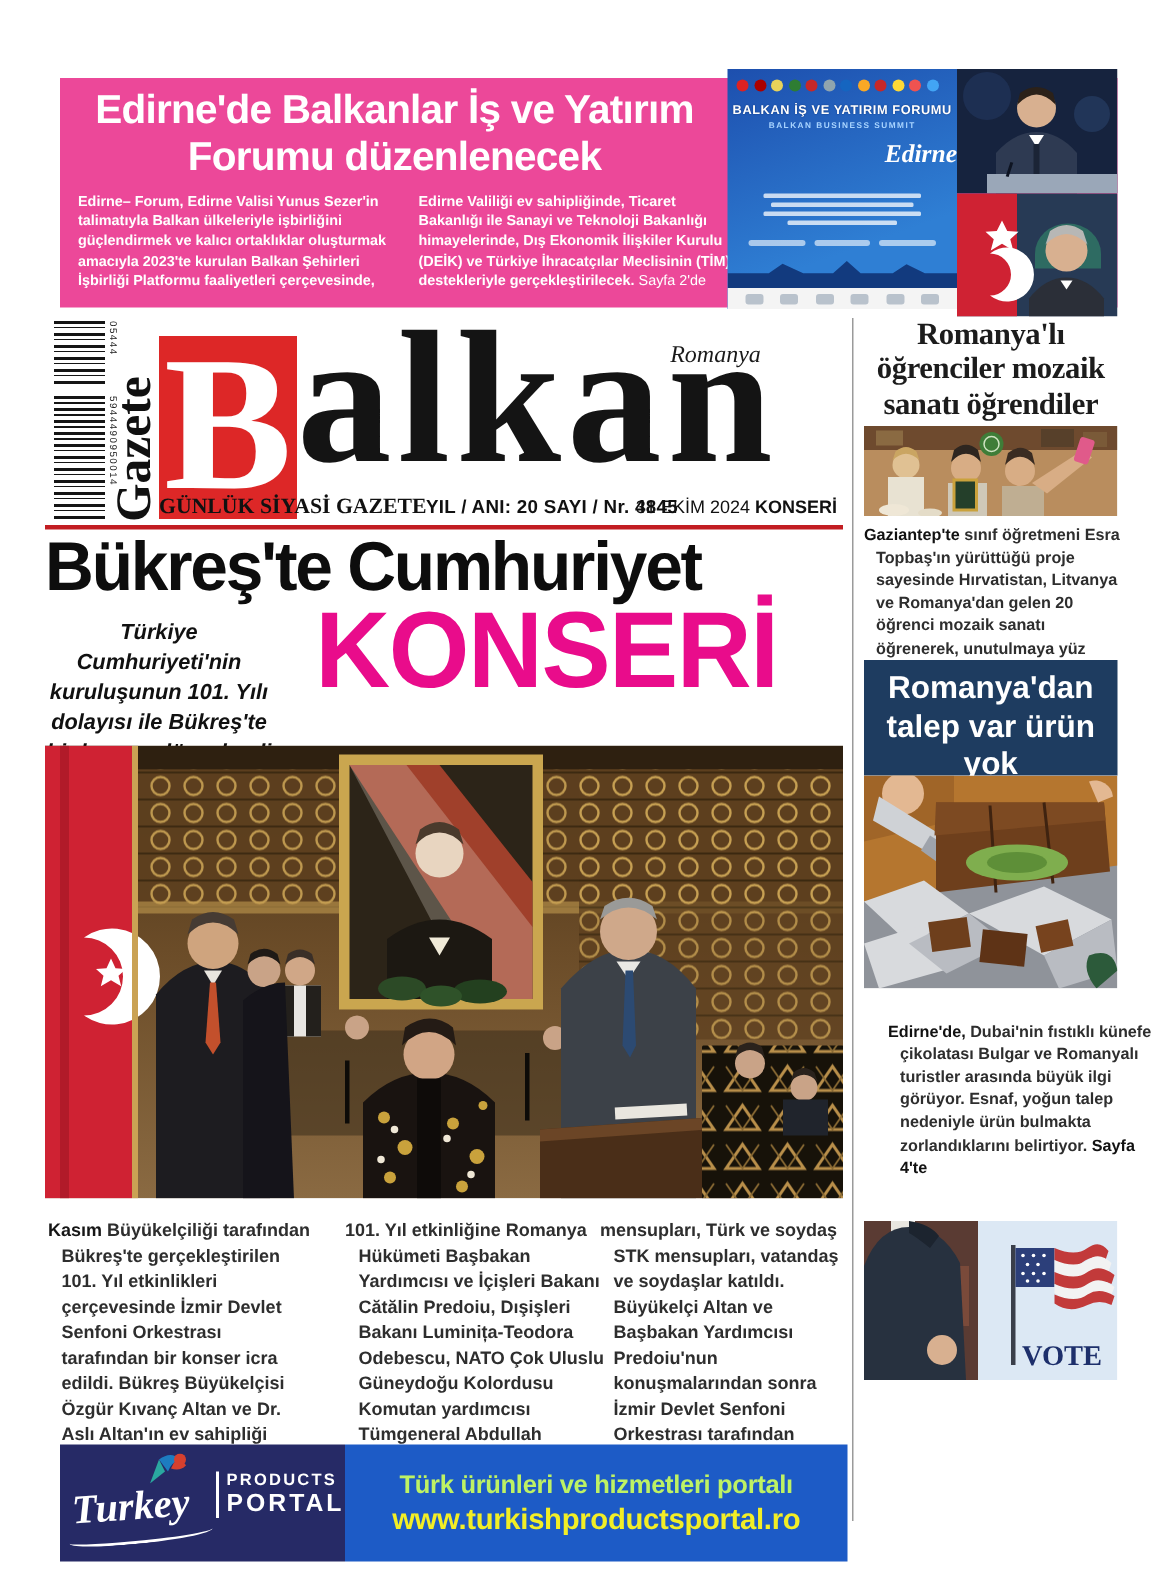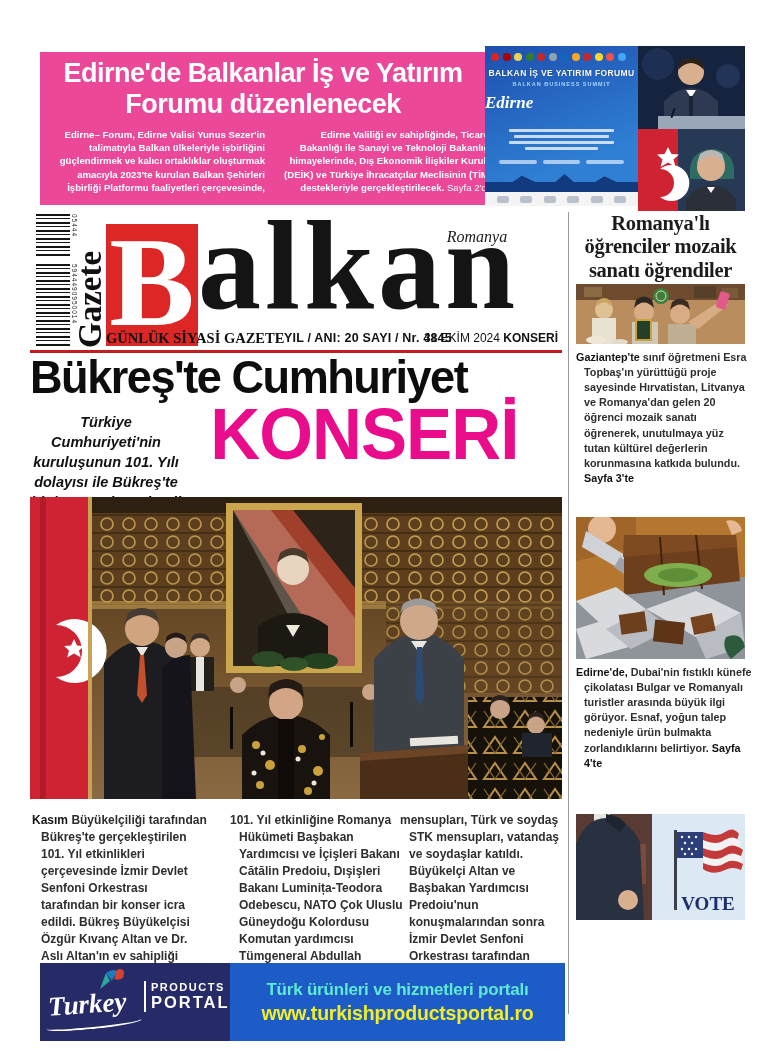--- a/index.html
+++ b/index.html
@@ -5,33 +5,33 @@
   html,body{margin:0;padding:0;background:#e8e8e8;}
   .page{position:relative;width:768px;height:1060px;background:#ffffff;overflow:hidden;
         font-family:"Liberation Sans",sans-serif;}
   .abs{position:absolute;}
 
   
   .top-banner{left:40px;top:52px;width:705px;height:153px;background:#ec4899;}
   .tb-headline{left:4px;top:6px;width:438px;color:#fff;font-weight:800;font-size:27px;
                line-height:1.16;text-align:center;letter-spacing:-.5px;}
   .tb-cols{left:12px;top:76px;width:440px;display:flex;gap:14px;}
-  .tb-col{width:213px;color:#fff;font-weight:700;font-size:9.6px;line-height:1.38;text-align:right;}
+  .tb-col{width:213px;color:#fff;font-weight:700;font-size:9.6px;line-height:1.38;text-align:left;}
   .tb-col b{font-weight:400;margin-top:44px;}
 
   
   .poster{left:445px;top:-6px;width:153px;height:160px;background:linear-gradient(160deg,#1d4fae,#2f7fd4 70%);
           overflow:hidden;}
   .flagrow{position:absolute;left:6px;top:7px;display:flex;gap:3.5px;}
   .flagrow i{width:8px;height:8px;border-radius:50%;display:block;}
   .poster-title{position:absolute;left:0;top:22px;width:100%;text-align:center;color:#fff;
                 font-size:8.5px;font-weight:800;letter-spacing:.4px;text-shadow:0 0 1px #0a2d6e;}
   .poster-sub{position:absolute;left:0;top:35px;width:100%;text-align:center;color:#a8d4ff;
               font-size:5.5px;font-weight:700;letter-spacing:1px;}
-  .poster-logo{position:absolute;left:0;top:47px;width:100%;text-align:left;color:#fff;
+  .poster-logo{position:absolute;left:0;top:47px;width:100%;text-align:right;color:#fff;
                font-family:"Liberation Serif",serif;font-style:italic;font-weight:700;font-size:17px;}
   .poster-lines{position:absolute;left:24px;top:80px;width:105px;}
   .poster-lines i{display:block;height:3px;margin:3px 0;background:rgba(255,255,255,.75);border-radius:1px;}
   .poster-lines i:nth-child(2){width:90%;margin-left:5%;}
   .poster-lines i:nth-child(4){width:70%;margin-left:15%;}
   .poster-info{position:absolute;left:14px;top:112px;width:125px;height:8px;display:flex;gap:6px;}
   .poster-info i{flex:1;height:4px;background:rgba(255,255,255,.6);border-radius:2px;margin-top:2px;}
   .bridge{position:absolute;left:0;bottom:14px;width:100%;height:18px;background:#123a7e;
           clip-path:polygon(0 100%,0 45%,18% 45%,24% 10%,33% 45%,46% 45%,52% 0,58% 45%,72% 45%,78% 12%,86% 45%,100% 45%,100% 100%);}
   .poster-strip{position:absolute;left:0;bottom:0;width:100%;height:14px;background:#f4f4f4;display:flex;
@@ -81,21 +81,21 @@
   .sb-body{font-size:10.8px;font-weight:600;line-height:1.4;color:#2e2e2e;padding-left:8px;text-indent:-8px;}
   .sb-body b{font-weight:800;color:#111;}
   .sb-photo{overflow:hidden;}
   .navy-box{background:#1e3c60;color:#fff;text-align:center;font-weight:800;font-size:21px;
             line-height:1.22;padding-top:6px;box-sizing:border-box;}
 
   
   .ad-navy{left:40px;top:963px;width:190px;height:78px;background:#262a66;overflow:hidden;}
   .ad-blue{left:230px;top:963px;width:335px;height:78px;background:#1d5bc6;text-align:center;
            display:flex;flex-direction:column;justify-content:center;gap:2px;}
-  .ad-line1{color:#5eead4;font-weight:800;font-size:17px;letter-spacing:-.2px;}
+  .ad-line1{color:#bef264;font-weight:800;font-size:17px;letter-spacing:-.2px;}
   .ad-line2{color:#f2ee26;font-weight:800;font-size:19.5px;letter-spacing:-.2px;}
   .turkey-script{position:absolute;left:8px;top:26px;font-family:"Liberation Serif",serif;font-style:italic;
                  font-weight:700;color:#fff;font-size:27px;transform:rotate(-4deg);}
   .turkey-swash{position:absolute;left:6px;top:56px;width:96px;height:8px;border-bottom:2px solid #fff;
                 border-radius:0 0 60% 40%;transform:rotate(-5deg);}
   .bird{position:absolute;left:56px;top:6px;width:30px;height:20px;}
   .logo-right{position:absolute;left:104px;top:18px;border-left:2px solid #fff;padding-left:5px;color:#fff;}
   .lr-1{font-size:11px;letter-spacing:1.5px;font-weight:600;}
   .lr-2{font-size:16.5px;letter-spacing:2px;font-weight:700;}
 </style>
@@ -334,20 +334,21 @@
         <path d="M94 26 q10 -11 20 0 l-2 -8 q-8 -7 -16 0 z" fill="#3a2c22"></path>
       <rect x="92" y="40" width="28" height="20" fill="#bfae92"></rect>
       <path d="M112 38 L146 16 l6 5 -30 24 z" fill="#d8ad85"></path>
       <rect x="142" y="8" width="10" height="17" rx="2" fill="#e05a8a" transform="rotate(18 147 16)"></rect>
       <ellipse cx="20" cy="56" rx="10" ry="4" fill="#efe7d6"></ellipse>
         <ellipse cx="44" cy="58" rx="8" ry="3" fill="#e4dcc8"></ellipse>
     </svg>
   </div>
   <p class="abs sb sb-body" style="top:350px;margin:0"><b>Gaziantep'te</b> <span>sınıf öğretmeni Esra Topbaş'ın yürüttüğü proje sayesinde Hırvatistan, Litvanya ve Romanya'dan gelen 20 öğrenci mozaik sanatı öğrenerek, unutulmaya yüz tutan kültürel değerlerin korunmasına katkıda bulundu.</span> <b>Sayfa 3'te</b></p>
 
+  <div class="abs sb navy-box" style="top:440px;height:77px;">Romanya'dan talep var ürün yok</div>
   <div class="abs sb sb-photo" style="top:517px;height:142px;">
     <svg width="169" height="142" viewBox="0 0 169 142">
       <rect width="169" height="142" fill="#8f939a"></rect>
       <path d="M0 0 h169 v60 L0 84 z" fill="#b5762f"></path>
       <path d="M0 0 h60 v30 L0 44 z" fill="#a06528"></path>
       <circle cx="26" cy="12" r="14" fill="#e3b892"></circle>
       <path d="M10 14 L52 40 L44 52 L6 30 z" fill="#cfd2d6"></path>
       <path d="M44 40 L60 50 l-8 10 -14 -10 z" fill="#9ea3ab"></path>
       <path d="M48 18 H160 l4 46 -116 14 z" fill="#6e3f1c"></path>
       <path d="M48 18 H160 l1 12 -114 10 z" fill="#7d4a22"></path>
@@ -363,21 +364,21 @@
       <g fill="#b9bcc2">
           <path d="M30 112 L70 92 L95 112 L55 132 z"></path>
           <path d="M120 120 L165 96 L169 130 L130 142 z"></path>
         </g>
       <rect x="44" y="96" width="26" height="20" fill="#6e3f1c" transform="rotate(-8 57 106)"></rect>
       <rect x="78" y="104" width="30" height="22" fill="#5e3316" transform="rotate(6 93 115)"></rect>
       <rect x="116" y="98" width="22" height="18" fill="#77431e" transform="rotate(-12 127 107)"></rect>
       <path d="M150 120 q16 -6 19 10 l-14 12 q-10 -12 -5 -22 z" fill="#2c5a3a"></path>
     </svg>
   </div>
-  <p class="abs sb sb-body" style="top:665px;margin:0"><b>Edirne'de,</b> <span>Dubai'nin fıstıklı künefe çikolatası Bulgar ve Romanyalı turistler arasında büyük ilgi görüyor. Esnaf, yoğun talep nedeniyle ürün bulmakta zorlandıklarını belirtiyor.</span> <b>Sayfa 4'te</b></p>
+  <p class="abs sb sb-body" style="top:665px;margin:16px"><b>Edirne'de,</b> <span>Dubai'nin fıstıklı künefe çikolatası Bulgar ve Romanyalı turistler arasında büyük ilgi görüyor. Esnaf, yoğun talep nedeniyle ürün bulmakta zorlandıklarını belirtiyor.</span> <b>Sayfa 4'te</b></p>
 
   <div class="abs sb sb-photo" style="top:814px;height:106px;">
     <svg width="169" height="106" viewBox="0 0 169 106">
       <rect width="169" height="106" fill="#dce8f4"></rect>
       <rect width="76" height="106" fill="#5a3b33"></rect>
       <rect x="18" y="0" width="16" height="106" fill="#e8e6e0"></rect>
       <rect x="40" y="30" width="30" height="40" fill="#7a4a3a"></rect>
       <path d="M0 106 V30 q10 -26 30 -26 q22 0 34 24 l4 78 z" fill="#27313f"></path>
       <path d="M30 0 q14 2 20 10 l-6 8 q-10 -8 -14 -10 z" fill="#1c242f"></path>
       <circle cx="52" cy="86" r="10" fill="#d8b090"></circle>

